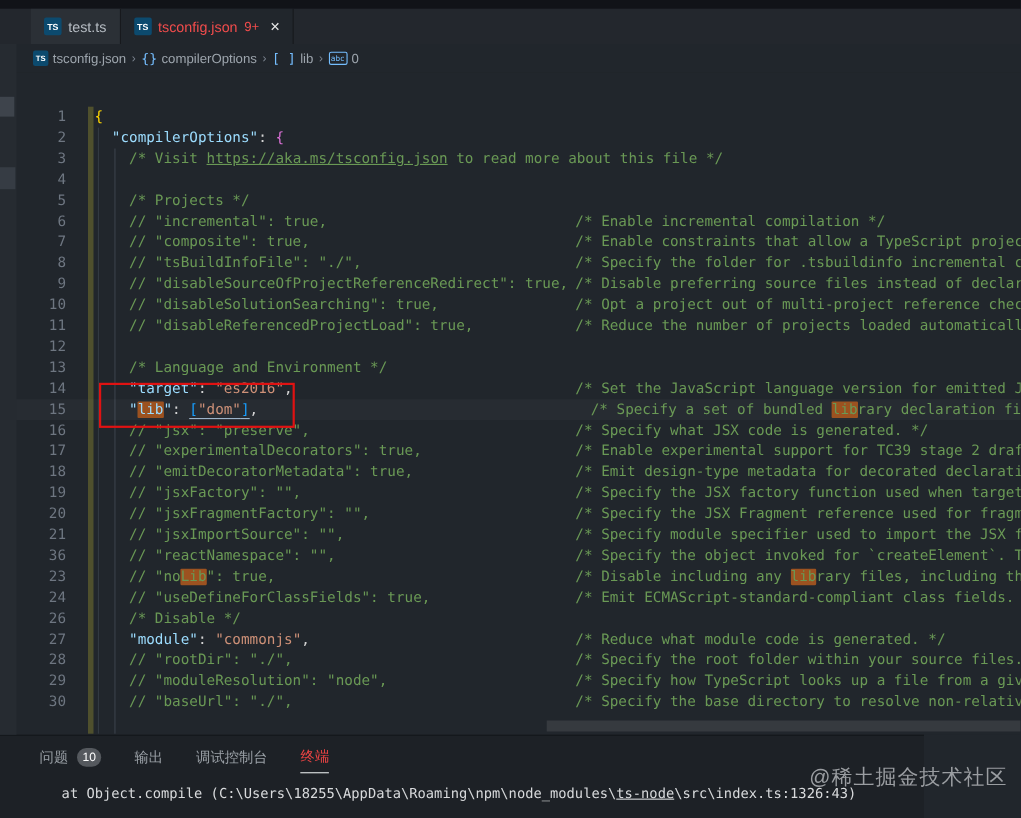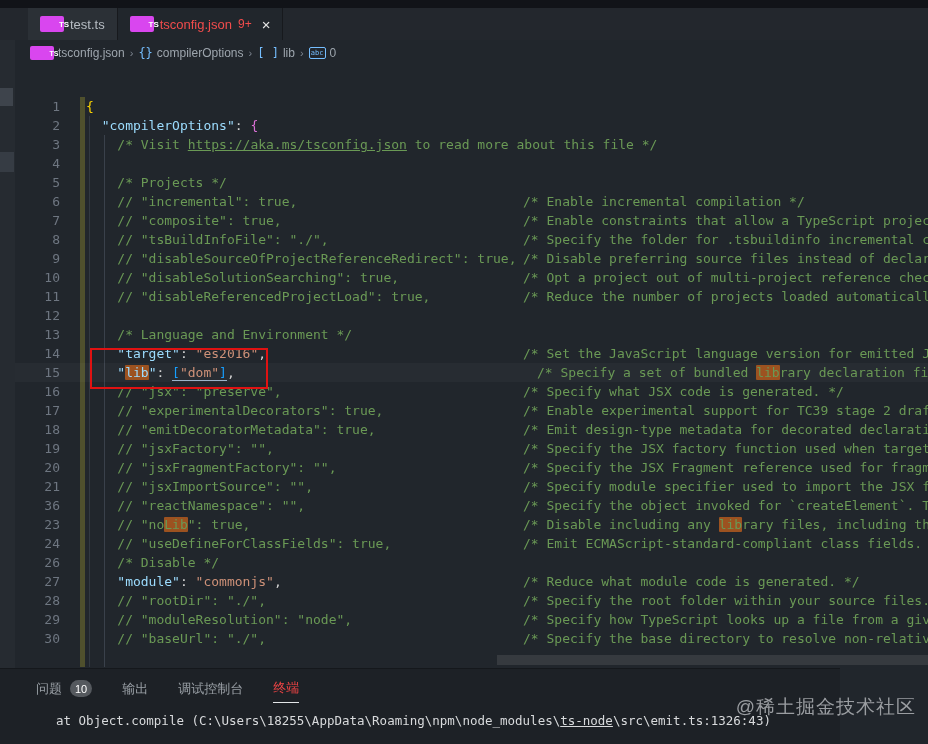--- a/index.html
+++ b/index.html
@@ -8,23 +8,23 @@
   #app { position:relative; width:928px; height:744px; }
 
   
   .titlebar { position:absolute; left:0; top:0; width:928px; height:8px; background:#111318; }
   .tabbar { position:absolute; left:0; top:8px; width:928px; height:32px; background:#23272d;
             display:flex; align-items:stretch; padding-left:28px; }
   .tab { display:flex; align-items:center; gap:6px; padding:0 12px; font-size:13px;
          border-right:1px solid #17191d; cursor:pointer; }
   .tab.inactive { background:#2b3036; color:#b6bcc3; }
   .tab.active { background:#21262c; color:#f14c4c; }
-  .ts-icon { width:16px; height:16px; background:#d946ef; color:#fff; border-radius:2px;
+  .ts-icon { width:16px; height:16px; background:#0c4a6e; color:#fff; border-radius:2px;
              font-size:8px; font-weight:bold; display:inline-flex; align-items:center;
-             justify-content:center; letter-spacing:0;padding-left:24px; }
+             justify-content:center; letter-spacing:0; }
   .tab .badge { color:#f14c4c; font-size:12px; }
   .tab .close { color:#e8e8e8; font-size:15px; margin-left:4px; line-height:1; }
 
   .breadcrumbs { position:absolute; left:0; top:40px; width:928px; height:26px; background:#21262c;
                  display:flex; align-items:center; gap:5px; padding-left:30px; font-size:12px;
                  color:#9da5ad; }
   .crumb { display:inline-flex; align-items:center; gap:4px; cursor:pointer; }
   .crumb-sep { color:#7d8590; font-size:11px; }
   .sym-icon { color:#75beff; font-size:12px; font-family:"DejaVu Sans Mono", monospace; }
   .ts-icon.small { width:14px; height:14px; font-size:7px; }
@@ -181,18 +181,18 @@
       <span class="ptab">
         <span>输出</span>
       </span>
       <span class="ptab">
         <span>调试控制台</span>
       </span>
       <span class="ptab active">
         <span>终端</span>
       </span>
     </div>
-    <div class="term" id="term"><div><span>at Object.compile (C:\Users\18255\AppData\Roaming\npm\node_modules\</span><span class="u2">ts-node</span><span>\src\emit.ts:1326:43)</span></div></div>
+    <div class="term" id="term"><div><span>at Object.compile (C:\Users\18255\AppData\Roaming\npm\node_modules\</span><span class="u2">ts-node</span><span>\src\index.ts:1326:43)</span></div></div>
   </div>
 
   <div class="watermark">@稀土掘金技术社区</div>
 
 </div>
 
 </body></html>

